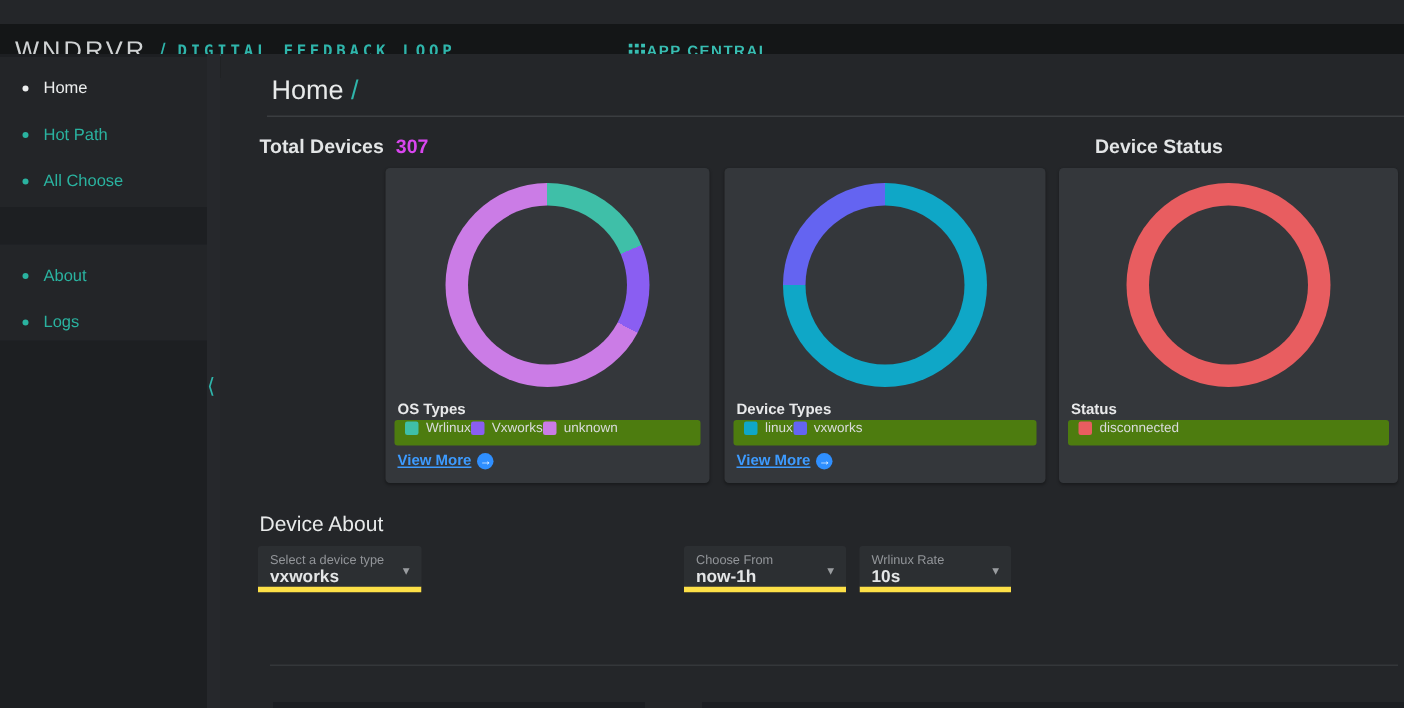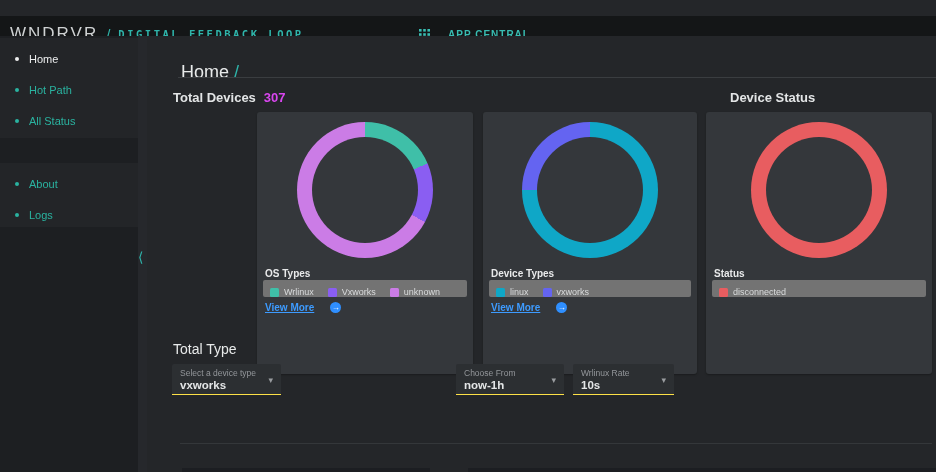--- a/index.html
+++ b/index.html
@@ -8,68 +8,68 @@
 
   
   .topbar { position:absolute; left:0; top:16px; width:936px; height:36px; background:#141617;
             display:flex; align-items:center; }
   .brand { display:flex; align-items:center; gap:8px; padding-left:10px; cursor:pointer; }
   .brand-name { font-size:17px; font-weight:300; letter-spacing:2px; color:#cfd2d3; }
   .brand-sep { color:#2fb5ab; font-size:15px; font-weight:400; }
   .brand-product { font-family:"DejaVu Sans Mono", monospace; font-size:10.5px; font-weight:bold;
                    letter-spacing:2.5px; color:#2fb5ab; }
   .app-central { position:absolute; left:419px; top:0; height:36px; display:flex; align-items:center;
-                 gap:18px; cursor:pointer; }
+                 gap:1px; cursor:pointer; }
   .app-central-label { font-size:10px; font-weight:bold; letter-spacing:1px; color:#38bdb2; }
 
   
   .sidebar { position:absolute; left:0; top:36px; width:138px; height:436px; background:#1d1f22; }
   .side-group { background:#232528; padding-top:5px; }
   .side-group.g1 { margin-top:2px; height:100px; }
   .side-group.g2 { margin-top:25px; height:64px; }
   .side-item { height:31px; display:flex; align-items:center; gap:10px; padding-left:15px;
                cursor:pointer; font-size:11px; color:#2ab3a0; }
   .side-item .bullet { width:4px; height:4px; border-radius:50%; background:#2ab3a0; }
   .side-item.active { color:#eceeee; }
   .side-item.active .bullet { background:#eceeee; }
   .rail { position:absolute; left:138px; top:36px; width:9px; height:436px; background:#26282c; }
   .collapse { position:absolute; left:0px; top:214px; color:#2fb5ab; font-size:14px; cursor:pointer;
               line-height:14px; }
 
   
   .main { position:absolute; left:147px; top:36px; width:789px; height:436px; background:#242629; }
-  .page-title { position:absolute; left:34px; top:14px; font-size:18px; color:#e8eaea;margin-top:12px; }
+  .page-title { position:absolute; left:34px; top:14px; font-size:18px; color:#e8eaea; }
   .page-title .slash { color:#2fb5ab; margin-left:5px; }
   .divider-top { position:absolute; left:31px; right:0; top:41px; height:1px; background:#3a3d40; }
 
   .col-header { position:absolute; top:54px; font-size:13px; font-weight:bold; color:#e3e5e6; }
   .col-header .val { font-weight:bold; color:#d946ef; margin-left:8px; }
   .h0 { left:26px; } .h1 { left:311px; } .h2 { left:583px; }
 
-  .card { position:absolute; top:76px; height:262px; background:#34373b; border-radius:3px;
+  .card { position:absolute; top:76px; height:210px; background:#34373b; border-radius:3px;
           box-shadow:0 1px 2px rgba(0,0,0,.3); }
   .c0 { left:110px; width:216px; } .c1 { left:336px; width:214px; } .c2 { left:559px; width:226px; }
   .donut { position:absolute; top:10px; left:50%; transform:translateX(-50%);
            width:136px; height:136px; border-radius:50%; }
   .donut::before { content:""; position:absolute; inset:15px; border-radius:50%; background:#34373b; }
   .legend-title { position:absolute; left:8px; top:156px; font-size:10px; font-weight:bold; color:#e8e9ea; }
-  .legend-strip { position:absolute; left:6px; right:6px; top:168px; height:17px; background:#737373;
-                  border-radius:2px; display:flex; align-items:flex-end; gap:14px; padding:0 7px; }
+  .legend-strip { position:absolute; left:6px; right:6px; top:168px; height:17px; background:#4d7c0f;
+                  border-radius:2px; display:flex; align-items:flex-start; padding:0 7px; }
   .legend-item { display:flex; align-items:center; gap:5px; }
   .legend-swatch { width:9px; height:9px; border-radius:1.5px; }
   .legend-label { font-size:9px; color:#d9dbdc; }
-  .view-more { position:absolute; left:8px; top:190px; display:flex; align-items:center; gap:16px;
+  .view-more { position:absolute; left:8px; top:190px; display:flex; align-items:center; gap:4px;
                cursor:pointer; }
   .view-more-label { font-size:10px; font-weight:bold; color:#3d9bff; text-decoration:underline; }
   .view-more-icon { width:11px; height:11px; border-radius:50%; background:#2f8fff; color:#fff;
                     font-size:8px; line-height:11px; text-align:center; font-weight:bold; }
 
   .filters-heading { position:absolute; left:26px; top:305px; font-size:14px; font-weight:500; color:#e8eaea; }
   .dropdown { position:absolute; top:328px; height:31px; background:#2c2f32;
-              border-bottom:1px solid #fde047; border-radius:2px 2px 0 0; padding:4px 8px 0 8px;
+              border-bottom:4px solid #fde047; border-radius:2px 2px 0 0; padding:4px 8px 0 8px;
               cursor:pointer; }
   .dd0 { left:25px; width:109px; } .dd1 { left:309px; width:108px; } .dd2 { left:426px; width:101px; }
   .dd-label { font-size:8.5px; color:#93969a; }
   .dd-value { font-size:11.5px; font-weight:bold; color:#e4e6e7; margin-top:1px; }
   .dd-chevron { position:absolute; right:8px; top:11px; font-size:9px; color:#9a9da0; }
 
   .divider-bottom { position:absolute; left:33px; right:4px; top:407px; height:1px; background:#34373a; }
   .bottom-panel { position:absolute; top:432px; height:40px; background:#1c1e22; }
   .bp0 { left:35px; width:248px; } .bp1 { left:321px; width:468px; }
 </style>
@@ -107,21 +107,21 @@
     <div class="side-item active">
       <span class="bullet"></span>
       <span>Home</span>
     </div>
     <div class="side-item">
       <span class="bullet"></span>
       <span>Hot Path</span>
     </div>
     <div class="side-item">
       <span class="bullet"></span>
-      <span>All Status</span>
+      <span>All Choose</span>
     </div>
   </div>
   <div class="side-group g2">
     <div class="side-item">
       <span class="bullet"></span>
       <span>About</span>
     </div>
     <div class="side-item">
       <span class="bullet"></span>
       <span>Logs</span>
@@ -192,21 +192,21 @@
     <div class="legend-title">Status</div>
     <div class="legend-strip">
         <div class="legend-item">
           <span class="legend-swatch" style="background: rgb(232, 93, 96);"></span>
           <span class="legend-label">disconnected</span>
         </div>
       </div>
 
   </div>
 
-  <div class="filters-heading">Total Type</div>
+  <div class="filters-heading">Device About</div>
 
   <div class="dropdown dd0">
     <div class="dd-label">Select a device type</div>
     <div class="dd-value">vxworks</div>
     <span class="dd-chevron">▾</span>
   </div>
   <div class="dropdown dd1">
     <div class="dd-label">Choose From</div>
     <div class="dd-value">now-1h</div>
     <span class="dd-chevron">▾</span>

